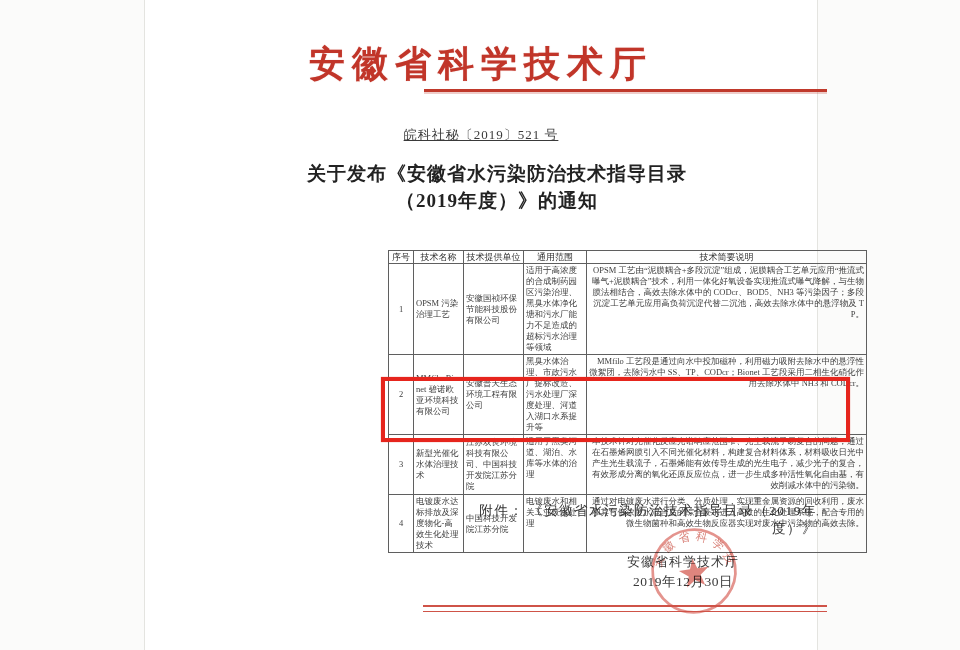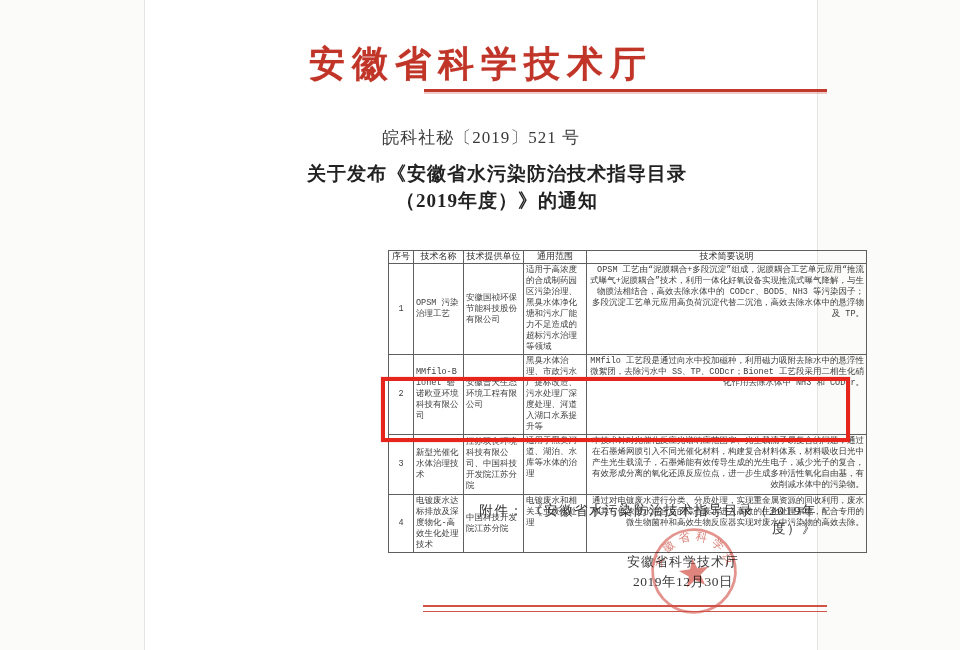--- a/index.html
+++ b/index.html
@@ -23,40 +23,39 @@
     text-align:center;color:#c13529;font-weight:bold;
     font-size:36px;letter-spacing:7px;
     text-shadow:0 0 1px rgba(193,53,41,.4);
   }
   .header-rule{
     position:absolute;left:279px;top:89px;width:403px;height:3px;
     background:#c0392b;box-shadow:0 2px 0 rgba(192,57,43,.25);
   }
   .doc-number{
     position:absolute;left:0;top:126px;width:100%;text-align:center;
-    color:#3a3a3a;font-size:17px;letter-spacing:1px;
+    color:#3a3a3a;font-size:13px;letter-spacing:1px;text-decoration:underline;
   }
   .notice-title{
     position:absolute;left:16px;top:160px;width:100%;text-align:center;
     color:#222;font-weight:bold;font-size:19px;line-height:27px;letter-spacing:1px;
   }
   
   .tech-table{
     position:absolute;left:243px;top:250px;
     border-collapse:collapse;table-layout:fixed;width:478px;
     color:#3d3d3d;
   }
   .tech-table td,.tech-table th{
     border:1px solid #5f5f5f;
     font-weight:normal;
     font-size:8.5px;line-height:11px;
     padding:1px 2px;
     word-break:break-all;
     overflow:hidden;
-    font-family:Liberation Mono, monospace;
   }
   .tech-table th{
     font-size:9px;line-height:11px;text-align:center;padding:0 1px;color:#2e2e2e;
   }
   .col-no{text-align:center;vertical-align:middle;}
   .col-name{vertical-align:middle;}
   .col-provider{vertical-align:middle;}
   .col-scope{vertical-align:top;}
   .col-summary{vertical-align:top;font-size:9px;line-height:11.5px;text-align:right;}
   

